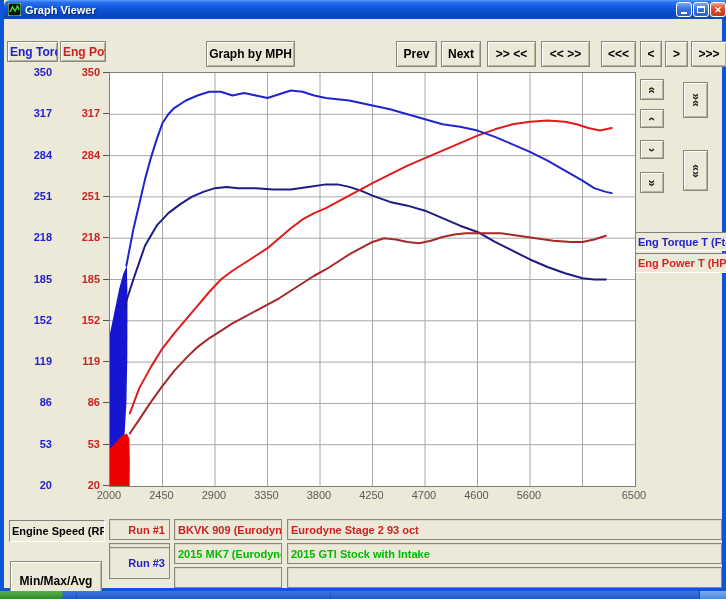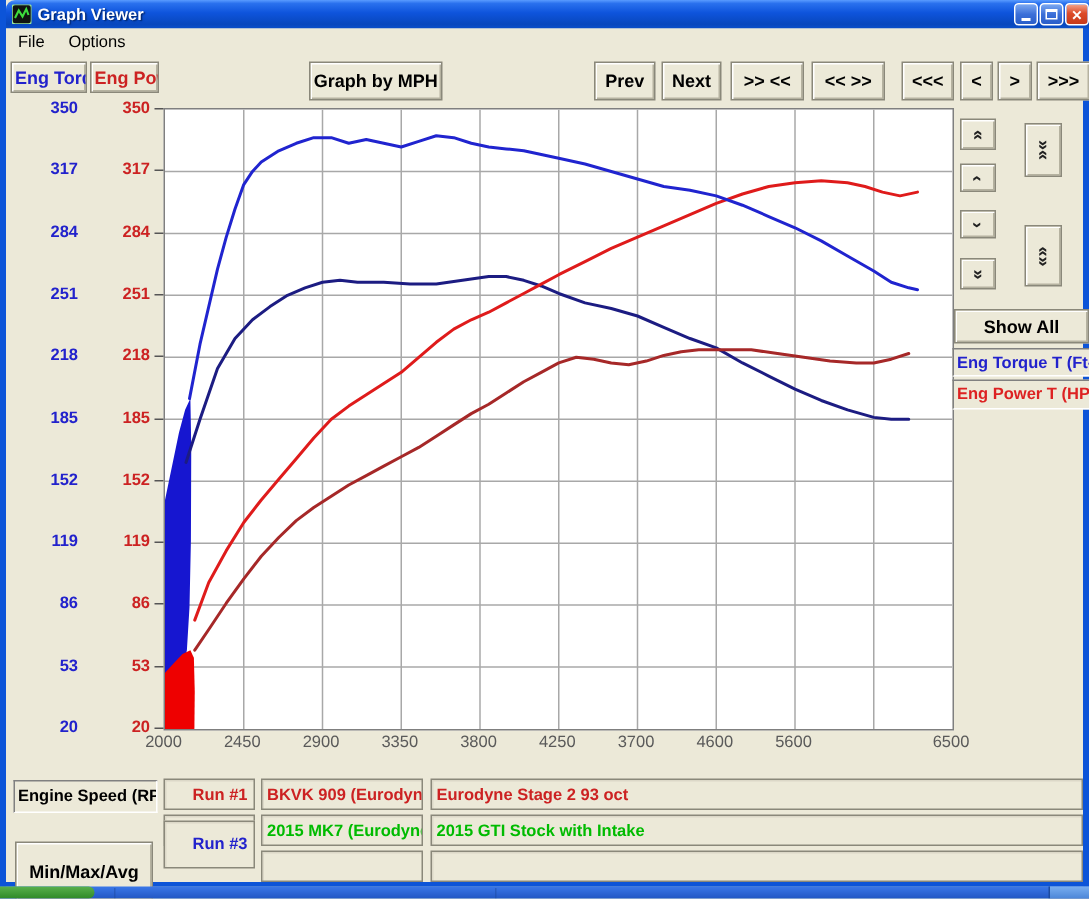--- a/index.html
+++ b/index.html
@@ -107,24 +107,20 @@
         </div>
       <div class="winbtn">
           <span class="max-glyph"></span>
         </div>
       <div class="winbtn close">
           <span>✕</span>
         </div>
     </div>
   </div>
 
-  <div id="menubar" class="abs">
-    <span class="menu-item">File</span>
-    <span class="menu-item">Options</span>
-  </div>
 
   <div class="hdrbox abs" style="left:3px;top:41px;width:51px;height:21px;color:#2222cc;">Eng Torque</div>
   <div class="hdrbox abs" style="left:56px;top:41px;width:46px;height:21px;color:#cc2222;">Eng Power</div>
 
   <div class="btn abs" style="left:202px;top:41px;width:89px;height:26px;">Graph by MPH</div>
   <div class="btn abs" style="left:392px;top:41px;width:41px;height:26px;">Prev</div>
   <div class="btn abs" style="left:437px;top:41px;width:40px;height:26px;">Next</div>
   <div class="btn abs" style="left:483px;top:41px;width:49px;height:26px;">&gt;&gt; &lt;&lt;</div>
   <div class="btn abs" style="left:537px;top:41px;width:49px;height:26px;">&lt;&lt; &gt;&gt;</div>
   <div class="btn abs" style="left:597px;top:41px;width:35px;height:26px;">&lt;&lt;&lt;</div>
@@ -193,21 +189,21 @@
       <div class="ytick" style="left:99px;top:443.7px;"></div>
       <div class="ylab" style="left:8px;top:479px;color:#2222cc;">20</div>
       <div class="ylab" style="left:56px;top:479px;color:#cc2222;">20</div>
       <div class="ytick" style="left:99px;top:485px;"></div>
       <div class="xlab" style="left:83px;top:489px;">2000</div>
       <div class="xlab" style="left:135.5px;top:489px;">2450</div>
       <div class="xlab" style="left:188px;top:489px;">2900</div>
       <div class="xlab" style="left:240.5px;top:489px;">3350</div>
       <div class="xlab" style="left:293px;top:489px;">3800</div>
       <div class="xlab" style="left:345.5px;top:489px;">4250</div>
-      <div class="xlab" style="left:398px;top:489px;">3700</div>
+      <div class="xlab" style="left:398px;top:489px;">4700</div>
       <div class="xlab" style="left:450.5px;top:489px;">4600</div>
       <div class="xlab" style="left:503px;top:489px;">5600</div>
       <div class="xlab" style="left:555.5px;top:518px;">6050</div>
       <div class="xlab" style="left:608px;top:489px;">6500</div>
     </div>
 
   <div class="btn abs" style="left:636px;top:79px;width:24px;height:21px;">
       <span class="chev-rot">«</span>
     </div>
   <div class="btn abs" style="left:636px;top:109px;width:24px;height:19px;">
@@ -219,21 +215,20 @@
   <div class="btn abs" style="left:636px;top:172px;width:24px;height:21px;">
       <span class="chev-rot">»</span>
     </div>
   <div class="btn abs" style="left:679px;top:82px;width:25px;height:36px;">
       <span class="chev-rot">»«</span>
     </div>
   <div class="btn abs" style="left:679px;top:150px;width:25px;height:41px;">
       <span class="chev-rot">«»</span>
     </div>
 
-  <div class="btn abs" style="left:632px;top:206px;width:90px;height:23px;">Show All</div>
   <div class="sunken abs" style="left: 631px; top: 232px; width: 94px; height: 19px; color: rgb(34, 34, 204);">Eng Torque T (Ft-lbs)</div>
   <div class="sunken abs" style="left: 631px; top: 253px; width: 94px; height: 20px; color: rgb(221, 34, 34);">Eng Power T (HP)</div>
 
   <div class="sunken abs" style="left:5px;top:520px;width:96px;height:22px;color:#000;">Engine Speed (RPM)</div>
   <div class="btn abs" style="left:6px;top:561px;width:92px;height:39px;">Min/Max/Avg</div>
 
   <div class="field runlabel abs" style="left: 105px; top: 519px; width: 61px; height: 21px; color: rgb(204, 34, 34);">Run #1</div>
   <div class="field abs" style="left: 170px; top: 519px; width: 108px; height: 21px; color: rgb(204, 34, 34);">BKVK 909 (Eurodyne, I</div>
   <div class="field abs" style="left: 283px; top: 519px; width: 435px; height: 21px; color: rgb(204, 34, 34);">Eurodyne Stage 2 93 oct</div>
 

